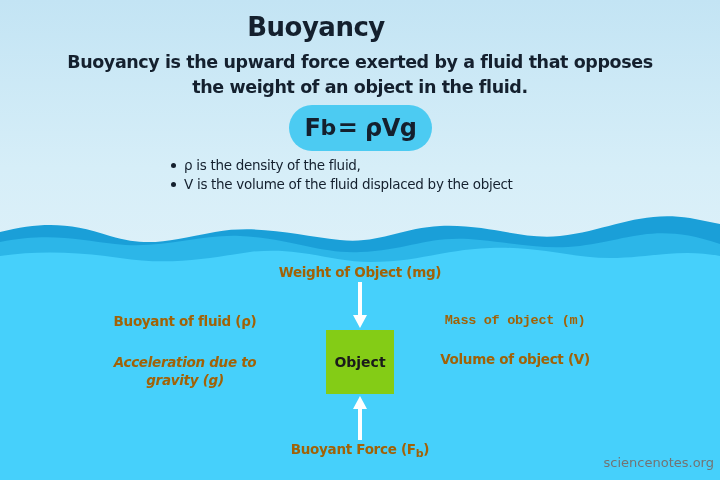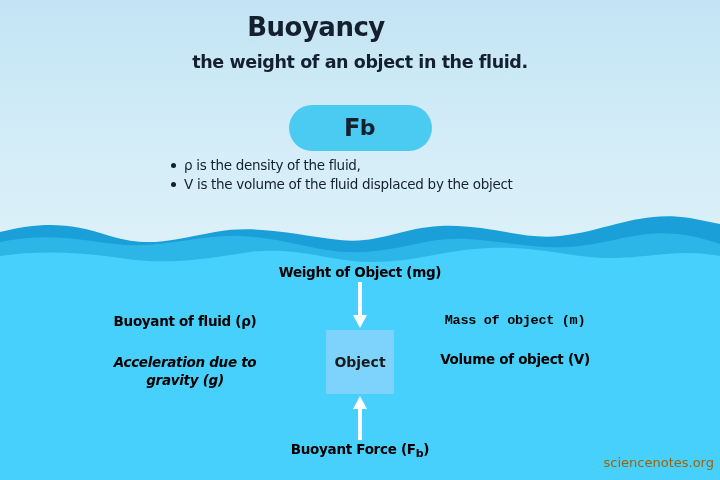--- a/index.html
+++ b/index.html
@@ -13,46 +13,48 @@
   .desc{position:absolute;left:40px;width:640px;top:50px;text-align:center;
     font-size:17.5px;font-weight:bold;line-height:25px;letter-spacing:-0.4px;}
   .pill{position:absolute;left:289px;top:105px;width:143px;height:46px;
     border-radius:23px;background:#4ccbf2;display:flex;align-items:center;justify-content:center;
     font-size:24px;font-weight:bold;letter-spacing:-0.5px;}
   .pill sub{font-size:22px;vertical-align:-10px;line-height:0;margin-right:2px;}
   .bullets{position:absolute;left:168px;top:156px;margin:0;padding:0;list-style:none;
     font-size:13.5px;font-weight:normal;line-height:19px;letter-spacing:-0.3px;}
   .bullets li{position:relative;padding-left:16px;}
   .bullets li::before{content:"";position:absolute;left:3px;top:7px;width:5px;height:5px;border-radius:50%;background:#14202e;}
-  .lbl{position:absolute;font-size:13.5px;font-weight:bold;letter-spacing:-0.3px;text-align:center;color:#000000;}
-  .obj{position:absolute;left:326px;top:330px;width:68px;height:64px;background:#7dd3fc;
+  .lbl{position:absolute;font-size:13.5px;font-weight:bold;letter-spacing:-0.3px;text-align:center;color:#a16207;}
+  .obj{position:absolute;left:326px;top:330px;width:68px;height:64px;background:#84cc16;
     display:flex;align-items:center;justify-content:center;font-size:14px;font-weight:bold;color:#1a1a1a;}
   .arrow{position:absolute;}
-  .credit{position:absolute;right:6px;top:455px;font-size:13px;color:#a16207;}
+  .credit{position:absolute;right:6px;top:455px;font-size:13px;color:#737373;}
   .fb sub{font-size:11px;vertical-align:-3px;}
 </style>
 </head>
 <body>
 
 <div class="sky"></div>
 
 <svg class="waves" viewBox="0 0 720 480" width="720" height="480">
   <path d="M0,232 C40,222 70,222 110,236 C150,248 170,240 215,232 C260,224 300,236 340,240 C380,244 400,228 440,226 C490,224 520,240 560,236 C610,230 640,210 690,218 L720,224 L720,480 L0,480 Z" fill="#1a9fd8"></path>
   <path d="M0,242 C50,232 80,240 115,244 C160,250 200,234 240,236 C290,238 320,254 360,252 C410,250 430,234 480,240 C520,244 545,250 580,246 C630,240 655,222 720,244 L720,480 L0,480 Z" fill="#2cb6e8"></path>
   <path d="M0,256 C40,250 80,252 120,258 C170,266 210,258 250,252 C300,246 330,262 370,262 C420,262 440,250 490,248 C540,246 570,258 610,258 C650,258 680,248 720,256 L720,480 L0,480 Z" fill="#46d0fb"></path>
 </svg>
 
 <div class="title">Buoyancy</div>
 <div class="desc">
+  <div>Buoyancy is the upward force exerted by a fluid that opposes</div>
   <div>the weight of an object in the fluid.</div>
 </div>
 
 <div class="pill">
   <span>F</span>
     <sub>b</sub>
+    <span>= ρVg</span>
 </div>
 
 <ul class="bullets">
   <li>ρ is the density of the fluid,</li>
   <li>V is the volume of the fluid displaced by the object</li>
 </ul>
 
 <div class="lbl" style="left:260px;top:264px;width:200px;">Weight of Object (mg)</div>
 
 <svg class="arrow" style="left:352px;top:282px;" width="16" height="48">

